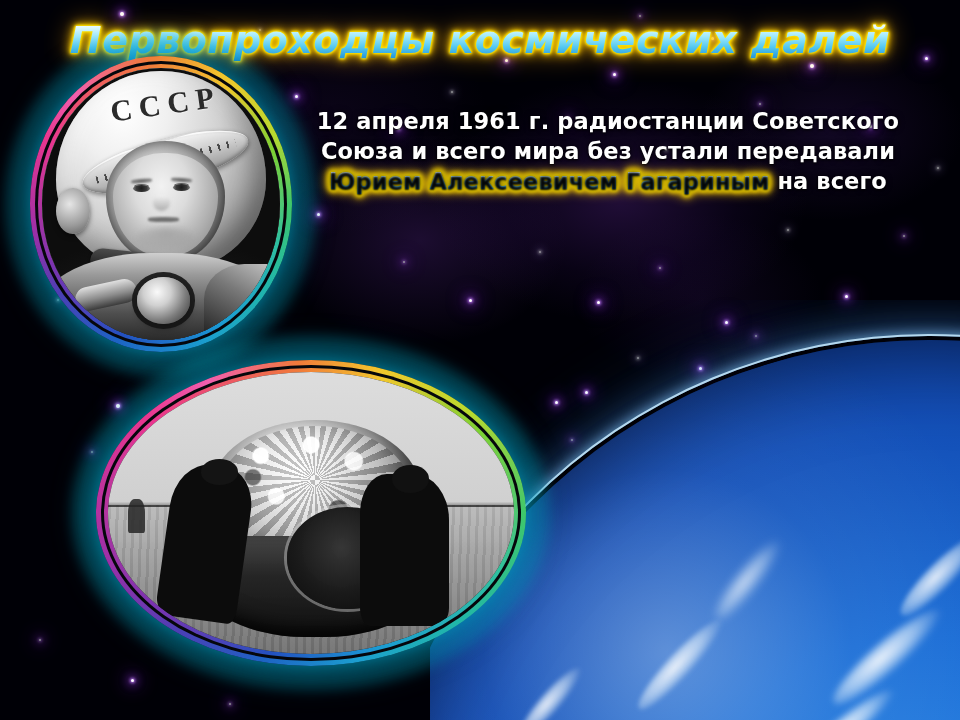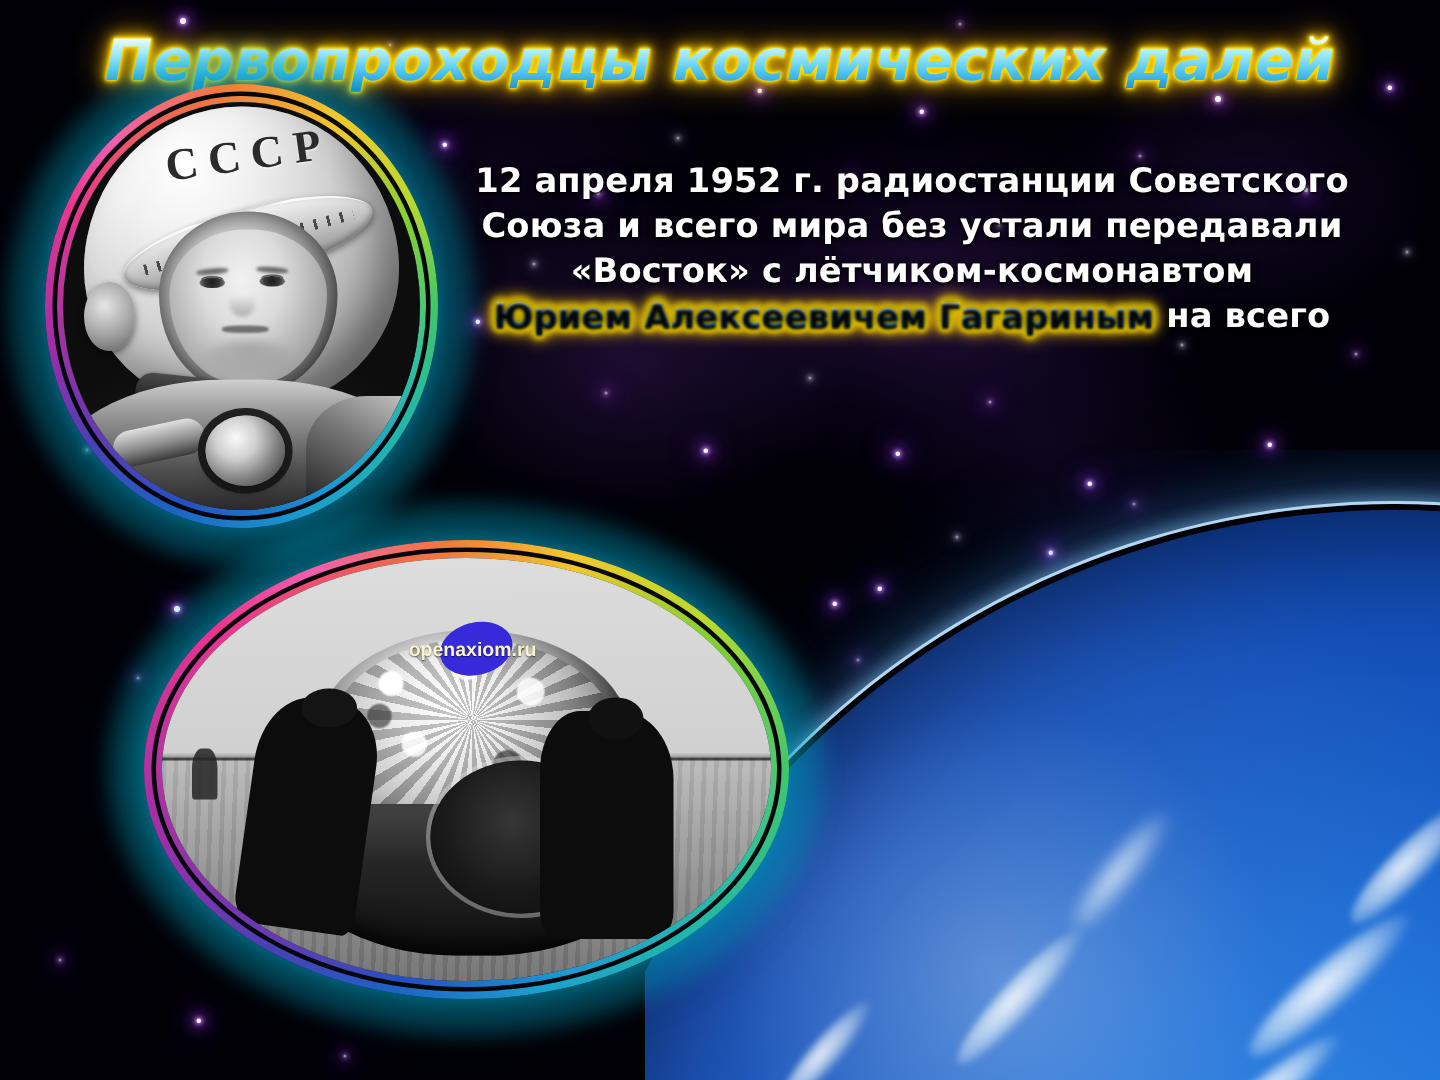--- a/index.html
+++ b/index.html
@@ -573,28 +573,23 @@
         <div class="capsule">
           <div class="capsule-foil"></div>
         </div>
         <div class="capsule-base"></div>
         <div class="capsule-hatch"></div>
         <div class="figure fig-left"></div>
         <div class="fig-left-head"></div>
         <div class="figure fig-right"></div>
         <div class="fig-right-head"></div>
         <div class="figure fig-far"></div>
-        <div class="watermark">
-          <div class="blob"></div>
-          <div class="wtext">openaxiom.ru</div>
-        </div>
       </div>
     </div>
   </div>
 
   <div class="body-text">
-    <span class="ln">12 апреля 1952 г.  радиостанции Советского</span>
+    <span class="ln">12 апреля 1961 г.  радиостанции Советского</span>
     <span class="ln">Союза и всего мира без устали передавали</span>
-    <span class="ln">«Восток» с лётчиком-космонавтом</span>
     <span class="ln mix"><span class="name-hl">Юрием Алексеевичем Гагариным</span><span> на всего</span></span>
   </div>
 
 </div>
 
 </body></html>

